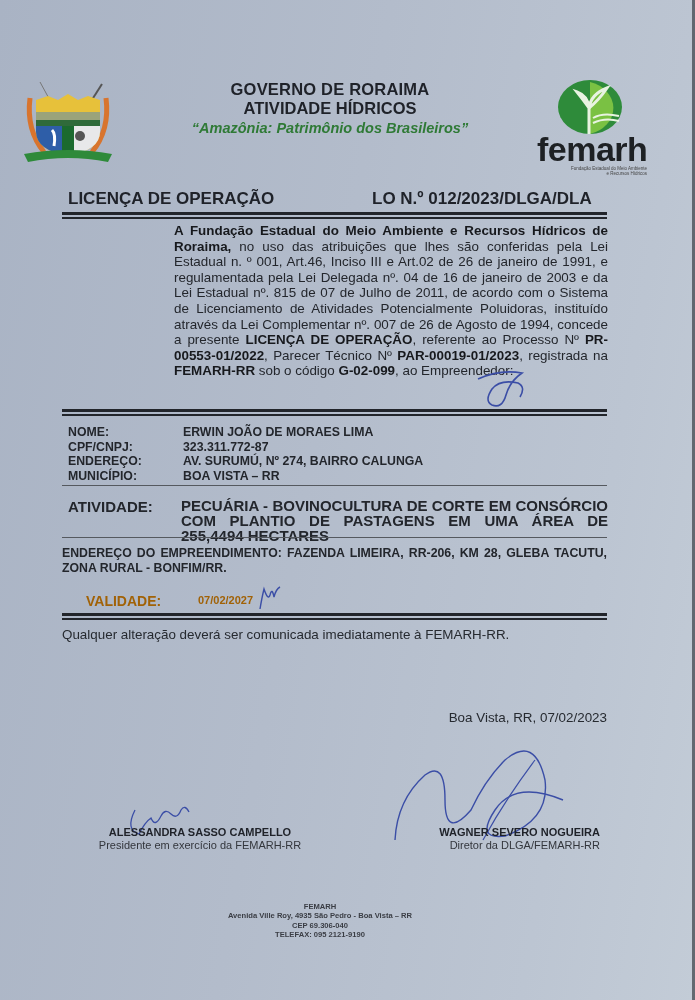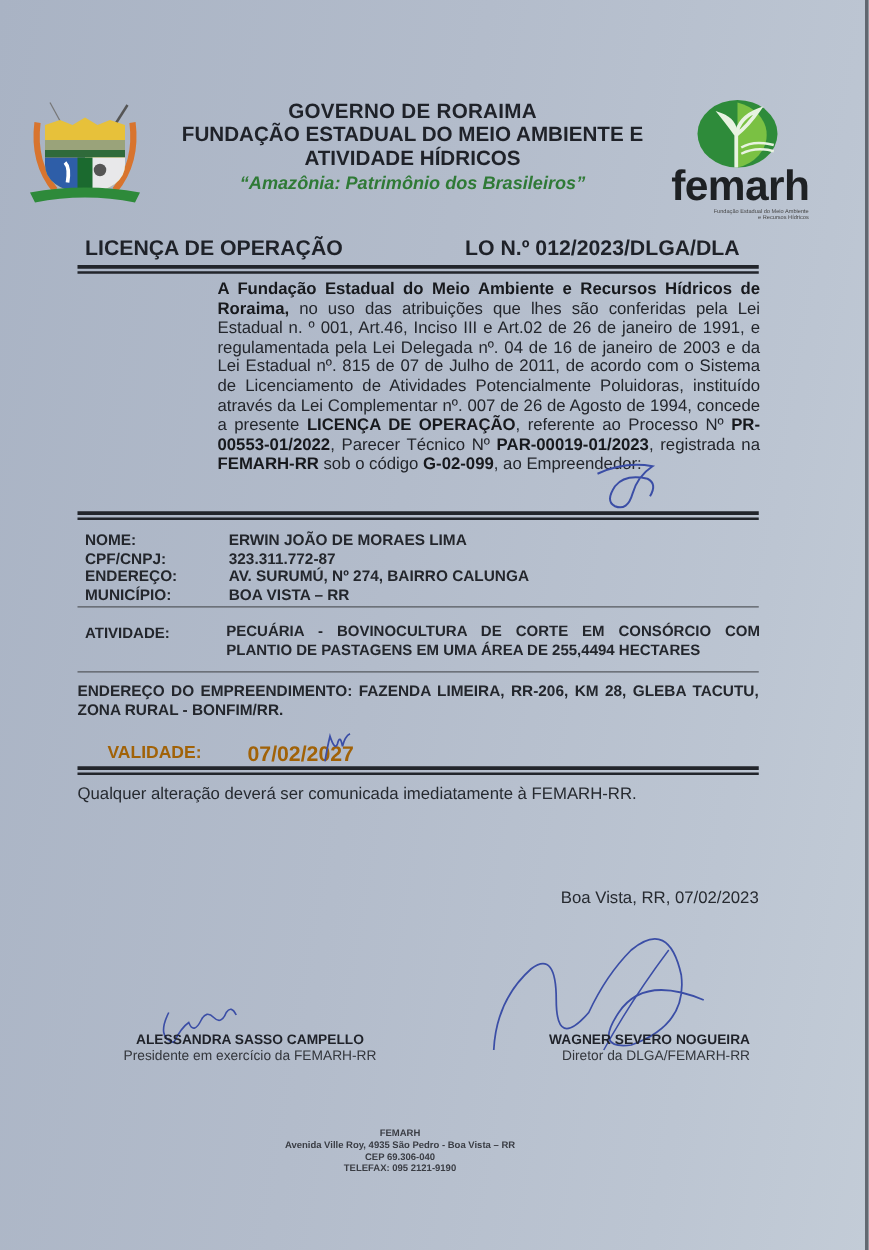--- a/index.html
+++ b/index.html
@@ -32,27 +32,27 @@
   .single { position: absolute; left: 62px; width: 545px; height: 1px; background: #55595f; }
 
   
   .intro { left: 174px; top: 223px; width: 434px; font-size: 13.4px; line-height: 15.6px; text-align: justify; color: #23262c; }
   .intro b { color: #17191d; }
 
   
   .fields { left: 68px; top: 425px; font-size: 12.3px; font-weight: bold; line-height: 14.5px; color: #23262c; }
   .fields .row { display: flex; align-items: flex-end; }
   .fields .lbl { width: 115px; }
-  .atividade { left: 68px; top: 498px; width: 540px; display: flex; font-size: 12px; font-weight: bold; line-height: 15px; color: #23262c; }
+  .atividade { left: 68px; top: 498px; width: 540px; display: flex; font-size: 15px; font-weight: bold; line-height: 15px; color: #23262c; }
   .atividade .lbl { width: 113px; flex: none; padding-top: 1px; }
   .atividade .val { width: 427px; text-align: justify; text-align-last: left; }
   .endereco-emp { left: 62px; top: 546px; width: 545px; font-size: 12.3px; font-weight: bold; line-height: 15px; text-align: justify; color: #23262c; }
   .validade { left: 70px; top: 593px; font-size: 14px; font-weight: bold; color: #a16207; display: flex; margin-left: 16px; }
   .validade .lbl { width: 112px; }
-  .validade .val { font-size: 17px; padding-top: 1px; }
+  .validade .val { font-size: 11px; padding-top: 1px; }
 
   
   .terms { left: 62px; top: 627px; width: 546px; font-size: 13.4px; line-height: 15.5px; text-align: justify; color: #262a30; }
   .place-date { right: 88px; top: 710px; font-size: 13.4px; color: #262a30; }
 
   
   .sig1 { left: 80px; top: 826px; width: 240px; text-align: center; }
   .sig2 { left: 370px; top: 826px; width: 230px; text-align: right; }
   .sig-name { font-size: 11px; font-weight: bold; color: #1f2229; line-height: 13px; }
   .sig-role { font-size: 11px; color: #33363c; line-height: 13px; }
@@ -79,21 +79,20 @@
     <path d="M46 46 L78 46 L78 52 Q78 70 46 76 Z" fill="#e8e8ea"></path>
     <path d="M30 50 Q34 54 32 66" stroke="#fff" stroke-width="3" fill="none"></path>
     <circle cx="58" cy="56" r="5" fill="#555"></circle>
     <rect x="40" y="46" width="12" height="30" fill="#1b6a2f"></rect>
     <path d="M2 74 Q46 66 90 74 L86 82 Q46 74 6 82 Z" fill="#2e8a3a"></path>
   </svg>
 </div>
 
 <div class="abs header-text">
   <div class="l1">GOVERNO DE RORAIMA</div>
-  <div class="l2">FUNDAÇÃO ESTADUAL DO MEIO AMBIENTE E</div>
   <div class="l2">ATIVIDADE HÍDRICOS</div>
   <div class="motto">“Amazônia: Patrimônio dos Brasileiros”</div>
 </div>
 
 <div class="abs logo">
   <svg class="ink" style="left:20px;top:0" width="70" height="58" viewBox="0 0 70 58">
     <ellipse cx="35" cy="29" rx="32" ry="27" fill="#2e8b3a"></ellipse>
     <path d="M35 4 A32 27 0 0 1 35 56 Z" fill="#7ac143"></path>
     <path d="M34 56 L34 30 Q33 18 22 14 Q30 24 34 30" stroke="#e8f3e1" stroke-width="3" fill="none"></path>
     <path d="M34 30 Q36 16 52 10 Q44 22 34 30" stroke="#e8f3e1" stroke-width="3" fill="none"></path>

